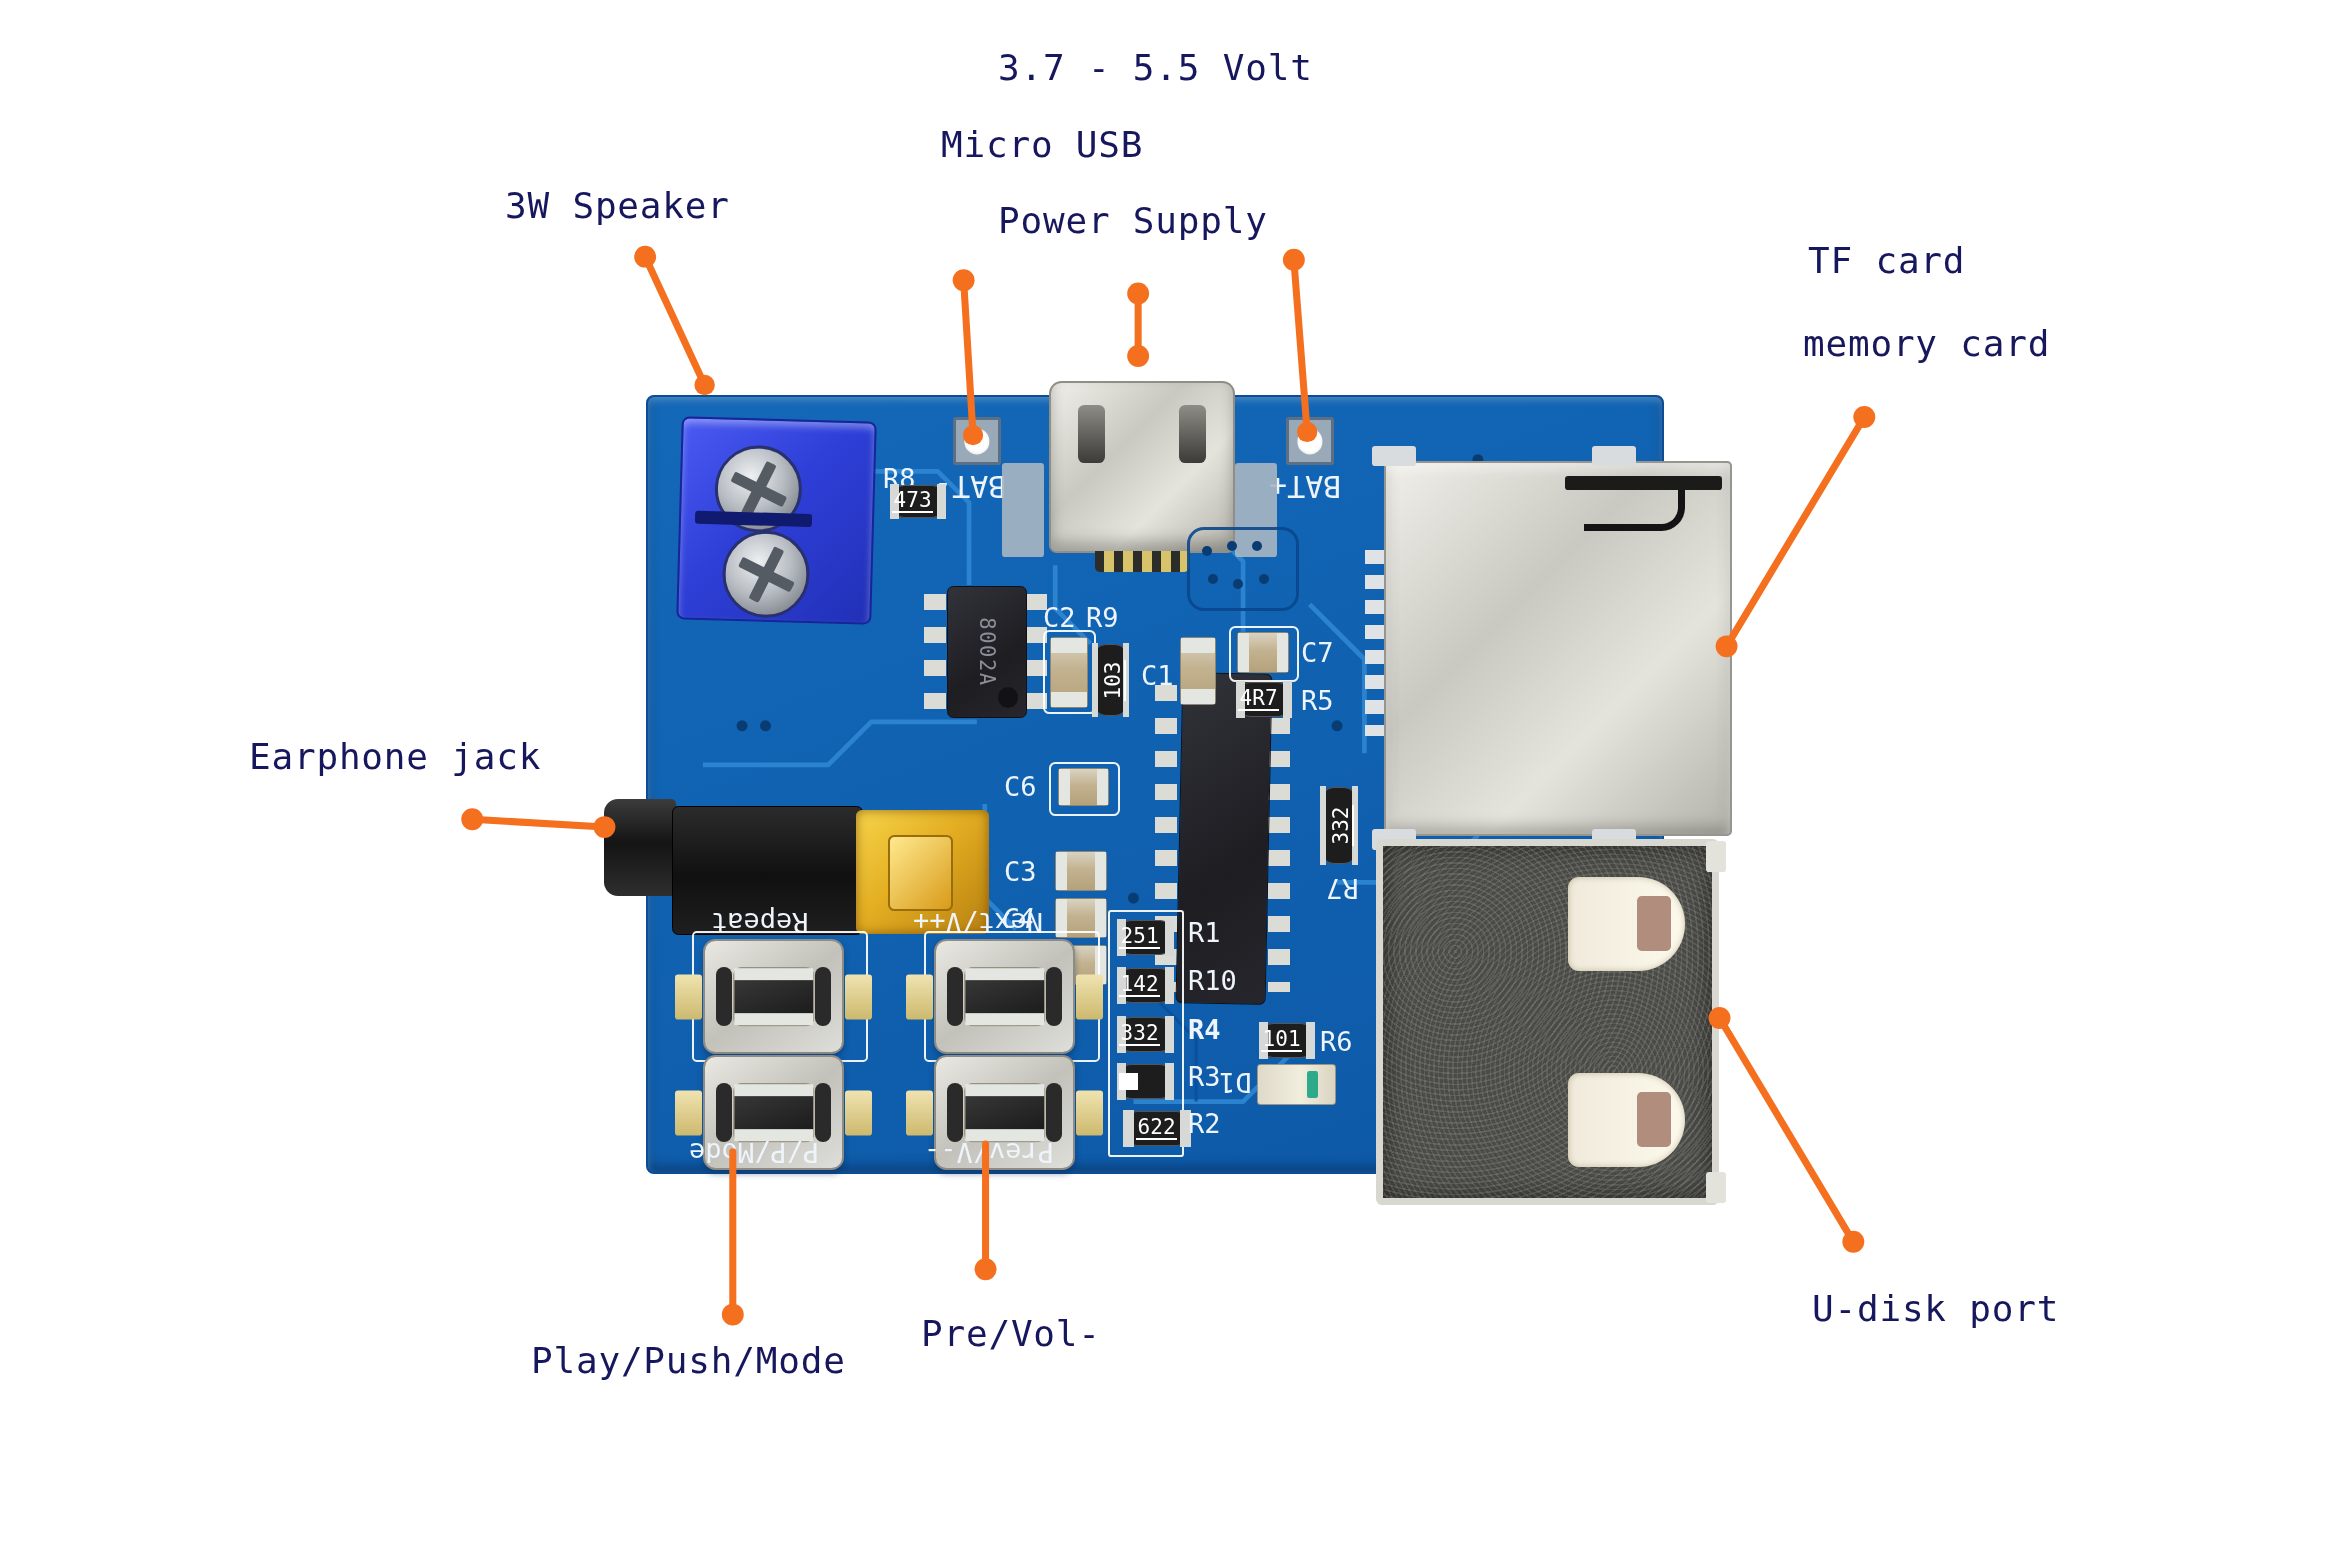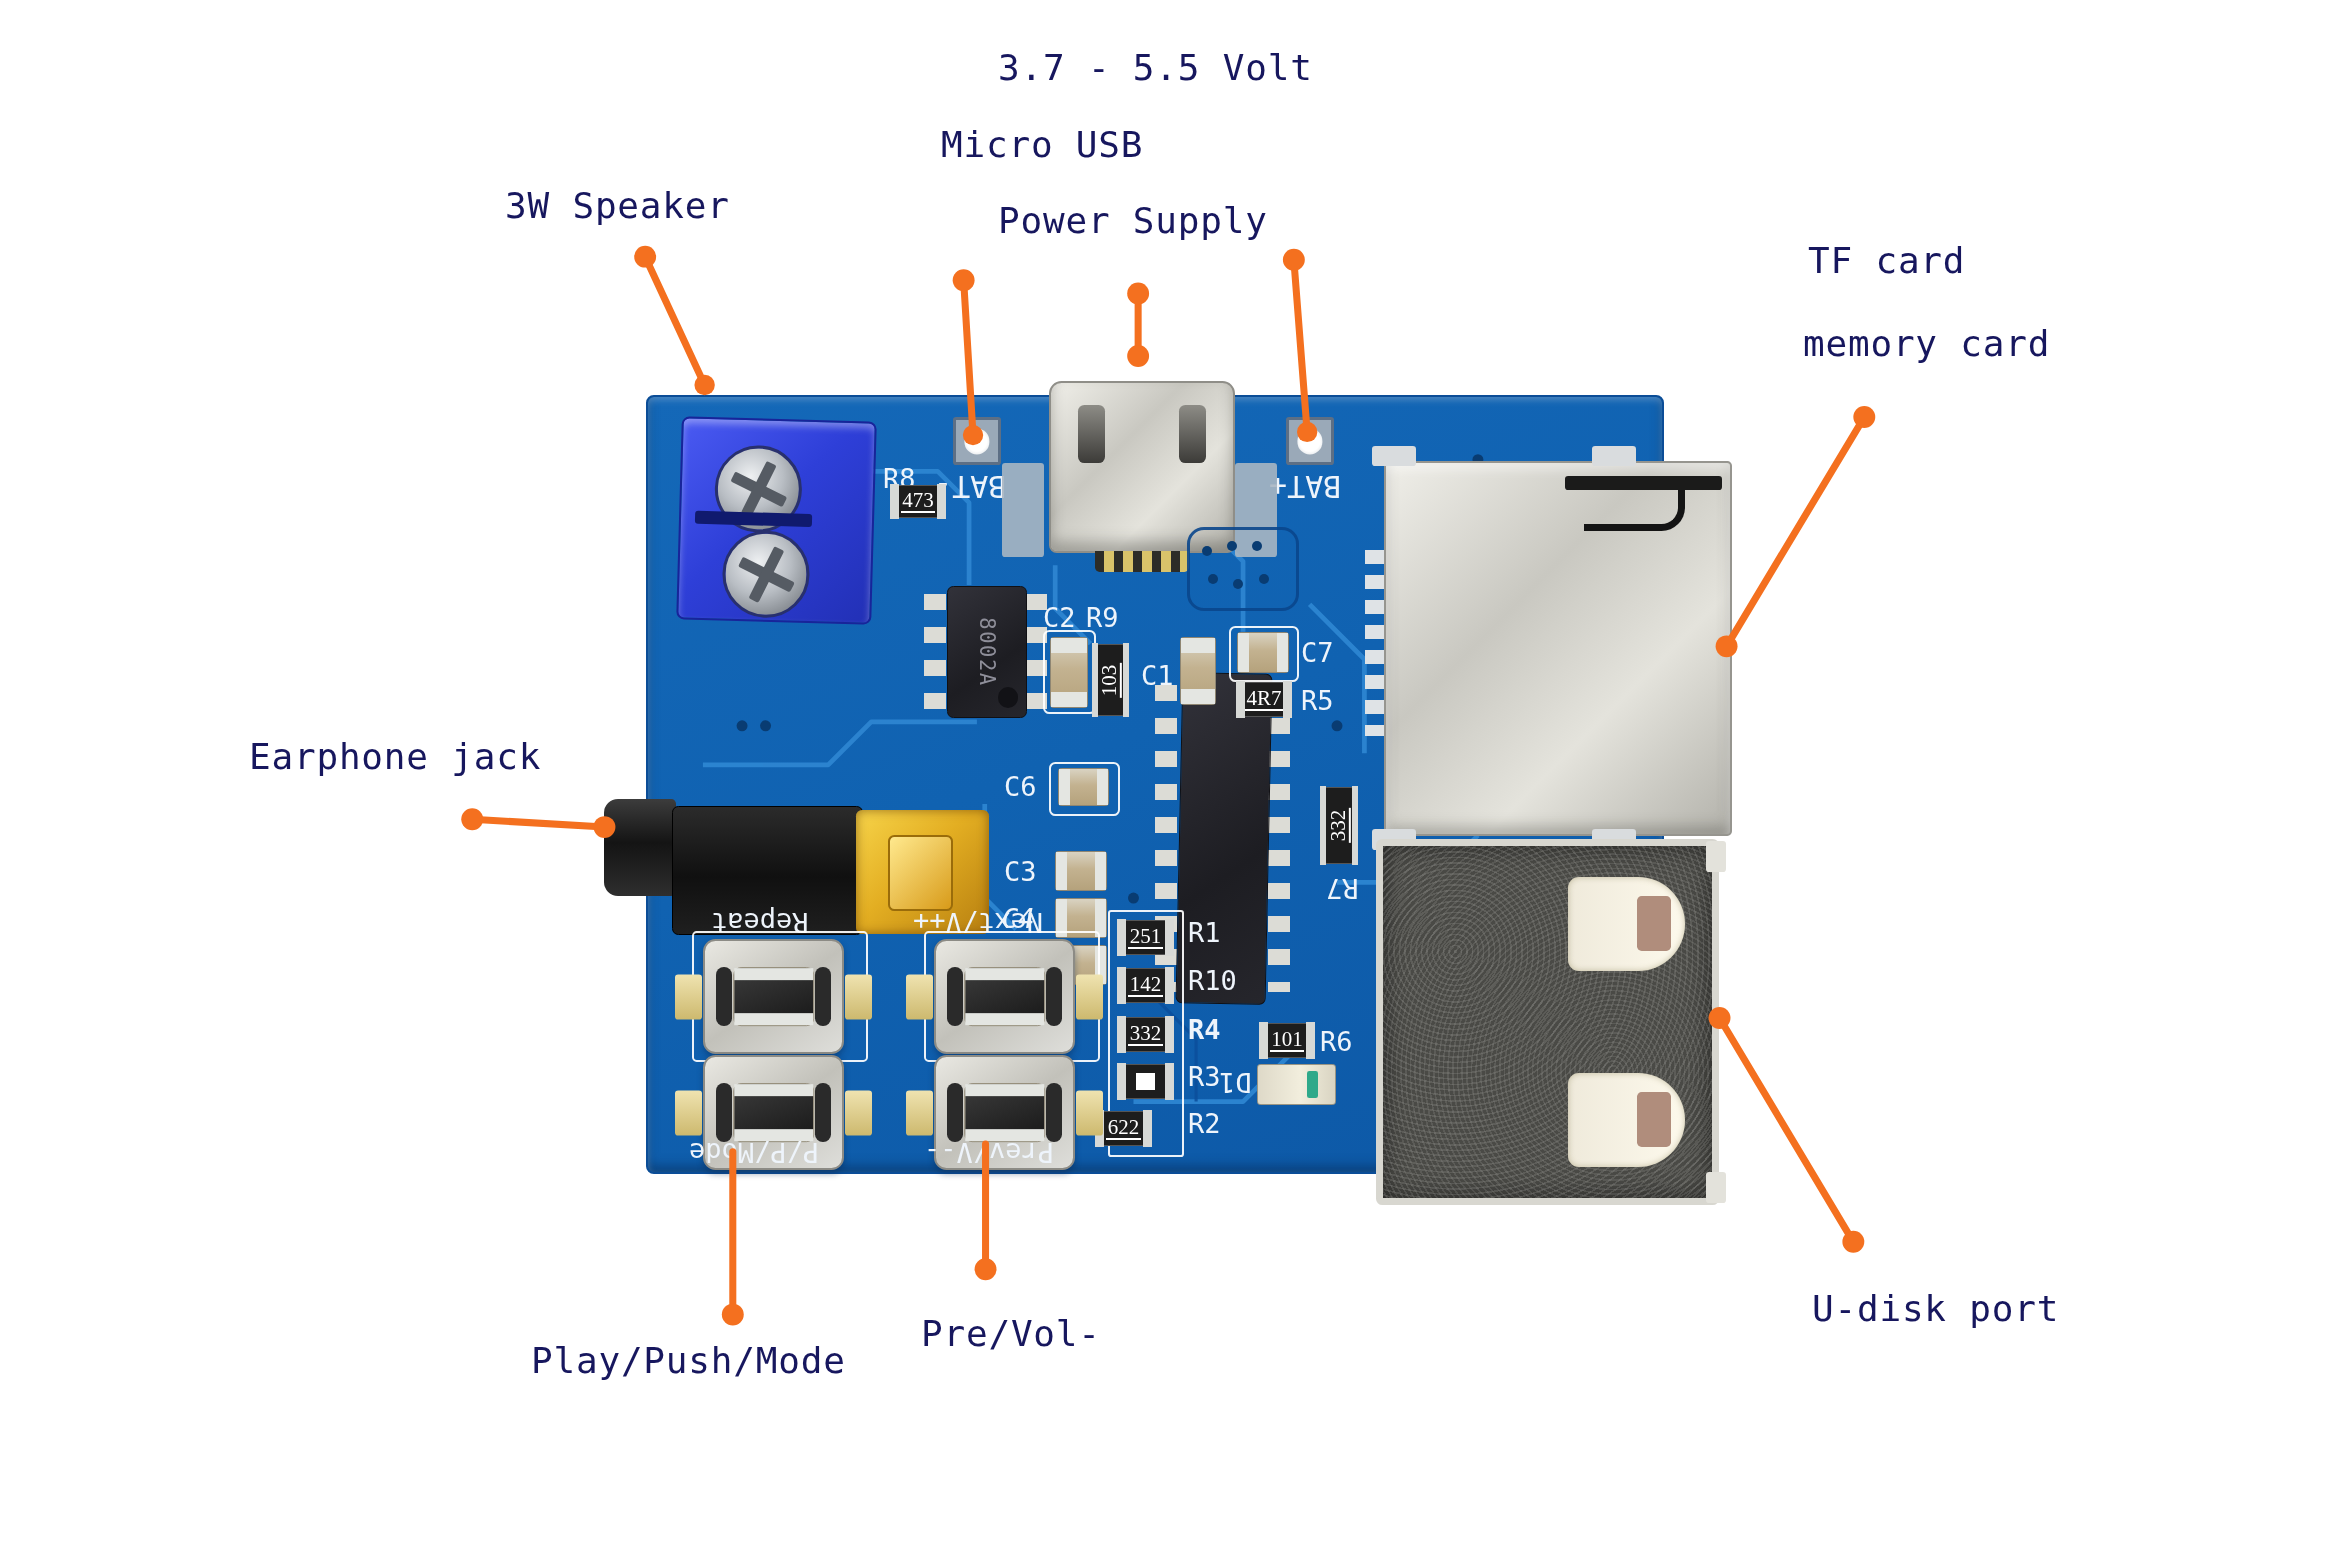--- a/index.html
+++ b/index.html
@@ -110,22 +110,22 @@
   .btn .pad-l{left:-30px;} .btn .pad-r{right:-30px;}
   .btn-outline{position:absolute;border:2.3px solid rgba(255,255,255,.92);border-radius:4.7px;}
 
   
   .cap{position:absolute;background:linear-gradient(180deg,#d9d3c2 0%,#c3b290 45%,#b5a27c 100%);
     border:1.6px solid #8f8672;border-radius:3.1px;}
   .cap::before,.cap::after{content:"";position:absolute;left:0;right:0;height:22%;background:#e4e6e2;}
   .cap::before{top:0;} .cap::after{bottom:0;}
   .cap.h::before,.cap.h::after{width:22%;height:100%;}
   .cap.h::before{left:0;right:auto;} .cap.h::after{right:0;left:auto;}
-  .res{position:absolute;background:#1d1d1d;border:1.6px solid #555;border-radius:6px;
-    display:flex;align-items:center;justify-content:center;font-family:Liberation Serif, serif;}
+  .res{position:absolute;background:#1d1d1d;border:1.6px solid #555;border-radius:13px;
+    display:flex;align-items:center;justify-content:flex-start;}
   .res::before,.res::after{content:"";position:absolute;top:-1.6px;bottom:-1.6px;width:16%;background:#d7d9d6;}
   .res::before{left:-1.6px;} .res::after{right:-1.6px;}
   .res span{color:#fff;font-size:21px;line-height:1;border-bottom:2.3px solid #fff;padding:0 1.6px;z-index:1;}
   .res.vert span{transform:rotate(-90deg);border-bottom:2.3px solid #fff;}
   .res .sq{width:15.7px;height:15.7px;background:#fff;z-index:1;}
   .led{position:absolute;background:linear-gradient(90deg,#ded9c8,#f2eedd 55%,#d9d4c2);border:1.6px solid #9a9584;border-radius:3.1px;}
   .led::after{content:"";position:absolute;right:22%;top:15%;width:14%;height:70%;background:#2ea98a;border-radius:2.3px;}
   .outline{position:absolute;border:2.3px solid rgba(255,255,255,.92);border-radius:6.3px;}
   .mic-dots{position:absolute;border:3.1px solid rgba(10,70,140,.9);border-radius:17px;}
   .dot{position:absolute;width:10.2px;height:10.2px;border-radius:50%;background:#093c72;}
@@ -297,21 +297,21 @@
       </div>
     <div class="res" style="left:470px;top:571px;width:53px;height:33px;">
         <span>142</span>
       </div>
     <div class="res" style="left:470px;top:620px;width:53px;height:33px;">
         <span>332</span>
       </div>
     <div class="res" style="left:470px;top:667px;width:53px;height:33px;">
         <span class="sq"></span>
       </div>
-    <div class="res" style="left:448px;top:714px;width:53px;height:33px;">
+    <div class="res" style="left:476px;top:714px;width:53px;height:33px;padding-left:11px;">
         <span>622</span>
       </div>
     <div class="silk" style="left:540px;top:520px;">R1</div>
     <div class="silk" style="left:540px;top:568px;">R10</div>
     <div class="silk" style="left:540px;top:617px;font-weight:bold;">R4</div>
     <div class="silk" style="left:540px;top:664px;">R3</div>
     <div class="silk" style="left:540px;top:711px;">R2</div>
 
     <div class="res" style="left:612px;top:626px;width:52px;height:33px;">
         <span>101</span>

